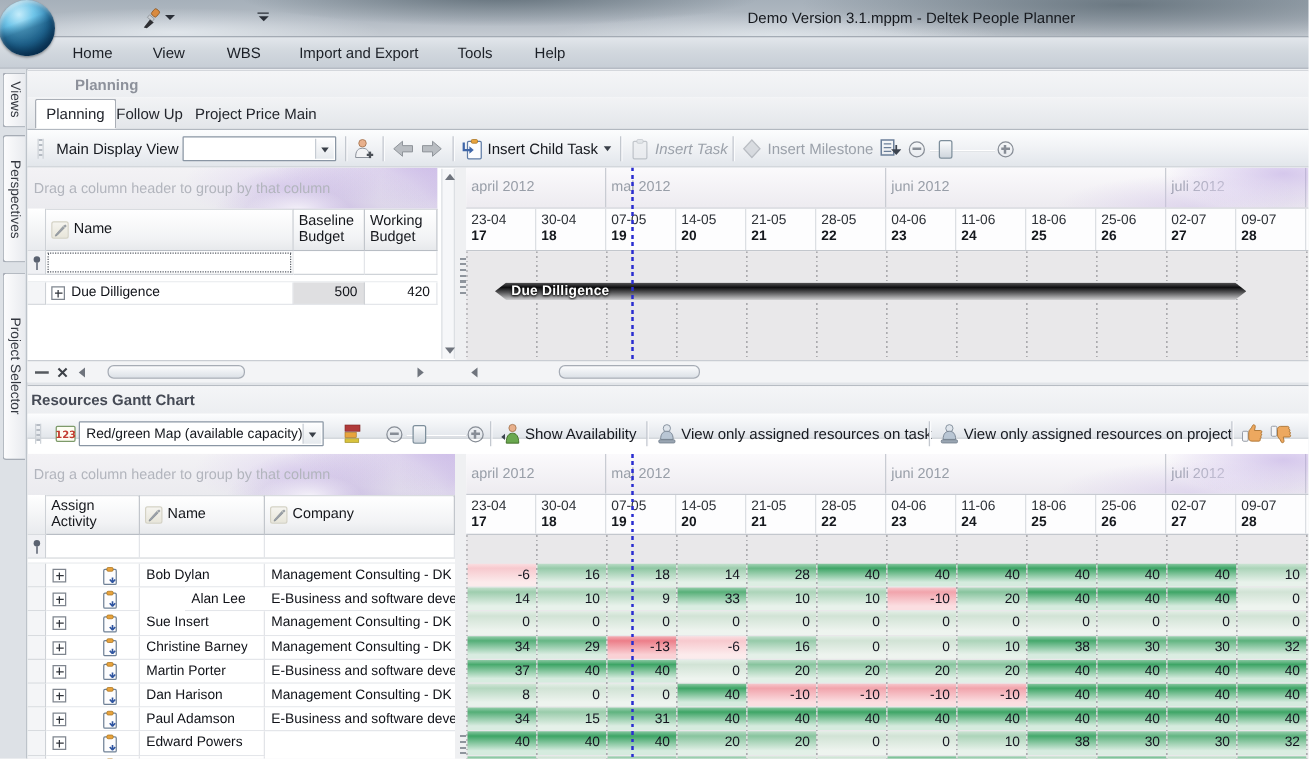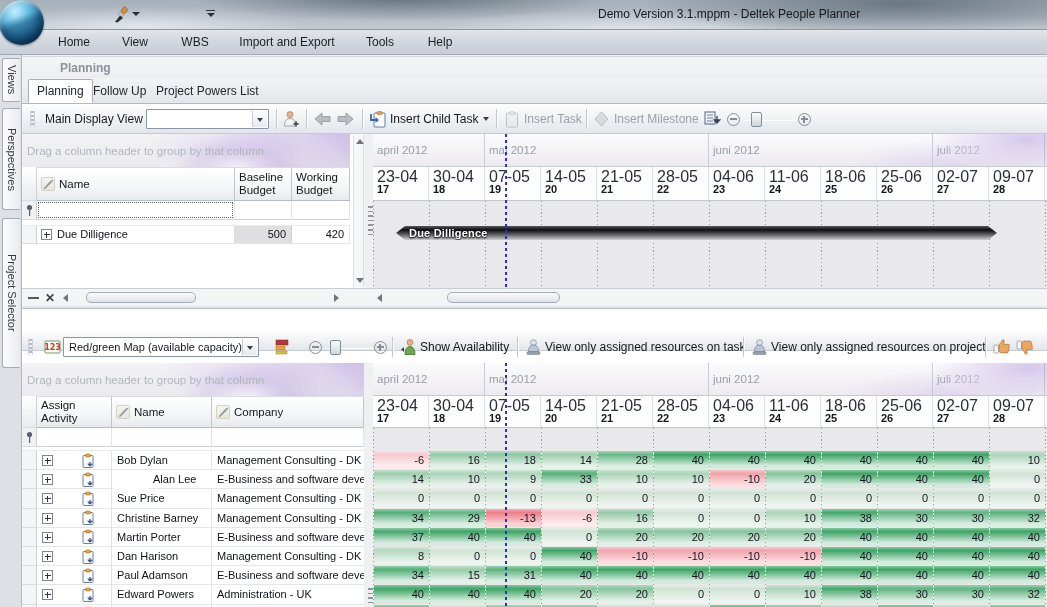--- a/index.html
+++ b/index.html
@@ -108,21 +108,21 @@
   .plusbox:before { content:""; position:absolute; left:1.5px; right:1.5px; top:4px; height:1px; background:#30343b; }
   .plusbox:after  { content:""; position:absolute; top:1.5px; bottom:1.5px; left:4px; width:1px; background:#30343b; }
   .penbox { position:absolute; width:14px; height:14px; border-radius:2px; background:linear-gradient(180deg,#f5f4ef,#e8e6da); border:1px solid #d4d2c4; }
 
   
   .months-band { position:absolute; background:linear-gradient(180deg,#fbfafc,#edebf0); border-bottom:1px solid #c7cad1; overflow:hidden; }
   .month-cell { position:absolute; top:0; height:100%; border-right:1px solid #c9ccd3; }
   .month-label { position:absolute; left:4px; top:50%; transform:translateY(-50%); font-size:11.5px; color:#989ea8; white-space:nowrap; }
   .weeks-band { position:absolute; background:#fdfdfe; border-bottom:1px solid #c3c7cd; overflow:hidden; }
   .week-cell { position:absolute; top:0; height:100%; border-right:1px solid #dcdfe3; padding:3px 0 0 4px; }
-  .week-date { font-size:16px; color:#2c3036; line-height:13px; }
+  .week-date { font-size:11px; color:#2c3036; line-height:13px; }
   .week-num  { font-size:11px; color:#15181d; font-weight:bold; line-height:13px; }
   .gantt-body { position:absolute; background:#e9e8ea; overflow:hidden; }
   .dotline { position:absolute; top:0; bottom:0; width:1px;
     background:repeating-linear-gradient(180deg,#96969a 0 1.3px, transparent 1.3px 3.8px); }
   .todayline { position:absolute; top:0; bottom:0; width:1.5px; z-index:30;
     background:repeating-linear-gradient(180deg,#2a2dd0 0 3px, transparent 3px 6px); }
   .task-bar { position:absolute; height:14px;
     background:linear-gradient(180deg,#58585a 0%, #0e0e10 28%, #58585a 58%, #cfcfd1 100%);
     clip-path:polygon(0 50%, 9px 0, calc(100% - 9px) 0, 100% 50%, calc(100% - 9px) 100%, 9px 100%); }
   .task-bar .bar-label { position:absolute; left:13px; top:0; font-size:11px; font-weight:bold; color:#fff; line-height:14px;
@@ -188,21 +188,21 @@
       <div class="side-tab" style="top: 163px; height: 150px;">Project Selector</div>
     </div>
 
   <div class="panel" style="top:56px; height:250px; border-top:1px solid #d4d7dc;">
     <div class="caption-band" style="height:21px;">
       <span class="caption-text" style="left:38px;">Planning</span>
     </div>
     <div class="tabstrip" id="tabstrip">
         <div class="tab active" style="left: 6px;">Planning</div>
         <div class="tab" style="left: 63px;">Follow Up</div>
-        <div class="tab" style="left: 126px;">Project Powers List</div>
+        <div class="tab" style="left: 126px;">Project Price Main</div>
       </div>
 
     <div class="toolbar" style="top:47px; height:30px;">
       <span class="tb-handle" style="left:8px;"></span>
       <span class="tb-label" style="left:23px; top:8px;">Main Display View</span>
       <span class="combo" style="left:124px; top:5px; width:123px;">
         <span class="cb-text"></span>
         <span class="cb-btn"></span>
       </span>
       <span class="tb-sep" style="left:254px;"></span>
@@ -237,21 +237,21 @@
       </span>
       <span class="tb-label" style="left:368px; top:8px;">Insert Child Task</span>
       <span class="caret-down" style="position:absolute; left:461px; top:13px;"></span>
       <span class="tb-sep" style="left:474px;"></span>
       <span class="icon" style="left:482px; top:6px; opacity:.55;">
         <svg width="16" height="18" viewBox="0 0 16 18">
           <rect x="2.5" y="3" width="11" height="14" rx="1" fill="#e9ebee" stroke="#9aa0a8" stroke-width="1"></rect>
           <rect x="5.5" y="1.6" width="5" height="3" rx="1" fill="#d5d9de" stroke="#9aa0a8" stroke-width=".6"></rect>
         </svg>
       </span>
-      <span class="tb-label disabled" style="left:502px; top:8px;">Insert Task</span>
+      <span class="tb-label disabled" style="left:502px; top:8px;font-style:italic;">Insert Task</span>
       <span class="tb-sep" style="left:564px;"></span>
       <span class="icon" style="left:571px; top:7px; opacity:.6;">
         <svg width="17" height="16" viewBox="0 0 17 16">
             <path d="M8.5 1 L15 8 L8.5 15 L2 8 Z" fill="#c9cdd3" stroke="#959aa2" stroke-width="1"></path>
           </svg>
       </span>
       <span class="tb-label disabled" style="left:592px; top:8px;">Insert Milestone</span>
       <span class="icon" style="left:681px; top:6px;">
         <svg width="18" height="18" viewBox="0 0 18 18">
           <rect x="2" y="2" width="10" height="12" fill="none" stroke="#6b7f99" stroke-width="1.2"></rect>
@@ -413,20 +413,23 @@
       <span class="sb-thumb" style="left:64px; width:110px;"></span>
       <span class="sb-arrow right" style="left:312px; top:5px;"></span>
       <span class="sb-arrow left" style="left:355px; top:5px;"></span>
       <span class="sb-thumb" style="left:425px; width:113px;"></span>
     </div>
   </div>
 
   <div class="abs" style="left:22px; top:306px; width:1025px; height:2px; background:#e2e5e9;"></div>
 
   <div class="panel" style="top:308px; height:299px; border-top:1px solid #b7bcc3;">
+    <div class="caption-band" style="height:22px;">
+      <span class="caption-text" style="left:3px; color:#454a55;">Resources Gantt Chart</span>
+    </div>
 
     <div class="toolbar" style="top:22px; height:20px;">
       <span class="tb-handle" style="left:6px; top:8px;"></span>
       <span class="icon" style="left:22px; top:9px;">
         <svg width="17" height="14" viewBox="0 0 17 14">
           <rect x="1" y="1" width="15" height="12" rx="1" fill="#fdfdf2" stroke="#7d9a6a" stroke-width="1"></rect>
           <text x="8.5" y="10" font-size="8" font-weight="bold" fill="#c23b2e" text-anchor="middle" font-family="DejaVu Sans, sans-serif">123</text>
         </svg>
       </span>
       <span class="combo" style="left:41px; top:6px; width:196px;">
@@ -559,21 +562,21 @@
         <div class="ind-col" style="left: 0px; top: 126.4px; width: 15px; height: 19.2px; background: rgb(244, 245, 247);"></div>
         <div class="abs grid-row-line" style="left: 15px; top: 126.4px; width: 75px; height: 19.2px; background: rgb(255, 255, 255); border-right: 1px solid rgb(226, 228, 232);">
           <div class="plusbox" style="left: 5px; top: 4px;"></div>
           <span style="position: absolute; left: 44px; top: 1.5px;"><svg width="15" height="16" viewBox="0 0 15 16">
               <rect x="2" y="2.5" width="10" height="12" rx="1" fill="#fdfdfe" stroke="#6f8196" stroke-width="1"></rect>
               <rect x="4.5" y="1" width="5" height="3" rx="1" fill="#e8a33d" stroke="#a8731f" stroke-width=".6"></rect>
               <path d="M9 9 v4 M9 13 l-2.2-2.4 M9 13 l2.2-2.4" stroke="#2f55a0" stroke-width="1.3" fill="none"></path>
             </svg></span>
         </div>
         <div class="abs grid-row-line" style="left: 90px; top: 126.4px; width: 100px; height: 19.2px; background: rgb(255, 255, 255); border-right: 1px solid rgb(226, 228, 232);">
-          <span class="cell-text" style="position:absolute;left:5px;top:3px;">Sue Price</span>
+          <span class="cell-text" style="position:absolute;left:5px;top:3px;">Sue Insert</span>
         </div>
         <div class="abs grid-row-line" style="left: 190px; top: 126.4px; width: 152px; height: 19.2px; background: rgb(255, 255, 255);">
           <span class="cell-text" style="position:absolute;left:5px;top:3px;">Management Consulting - DK</span>
         </div>
         <div class="ind-col" style="left: 0px; top: 145.6px; width: 15px; height: 19.2px; background: rgb(244, 245, 247);"></div>
         <div class="abs grid-row-line" style="left: 15px; top: 145.6px; width: 75px; height: 19.2px; background: rgb(255, 255, 255); border-right: 1px solid rgb(226, 228, 232);">
           <div class="plusbox" style="left: 5px; top: 4px;"></div>
           <span style="position: absolute; left: 44px; top: 1.5px;"><svg width="15" height="16" viewBox="0 0 15 16">
               <rect x="2" y="2.5" width="10" height="12" rx="1" fill="#fdfdfe" stroke="#6f8196" stroke-width="1"></rect>
               <rect x="4.5" y="1" width="5" height="3" rx="1" fill="#e8a33d" stroke="#a8731f" stroke-width=".6"></rect>
@@ -635,23 +638,20 @@
         <div class="abs grid-row-line" style="left: 15px; top: 222.4px; width: 75px; height: 19.2px; background: rgb(255, 255, 255); border-right: 1px solid rgb(226, 228, 232);">
           <div class="plusbox" style="left: 5px; top: 4px;"></div>
           <span style="position: absolute; left: 44px; top: 1.5px;"><svg width="15" height="16" viewBox="0 0 15 16">
               <rect x="2" y="2.5" width="10" height="12" rx="1" fill="#fdfdfe" stroke="#6f8196" stroke-width="1"></rect>
               <rect x="4.5" y="1" width="5" height="3" rx="1" fill="#e8a33d" stroke="#a8731f" stroke-width=".6"></rect>
               <path d="M9 9 v4 M9 13 l-2.2-2.4 M9 13 l2.2-2.4" stroke="#2f55a0" stroke-width="1.3" fill="none"></path>
             </svg></span>
         </div>
         <div class="abs grid-row-line" style="left: 90px; top: 222.4px; width: 100px; height: 19.2px; background: rgb(255, 255, 255); border-right: 1px solid rgb(226, 228, 232);">
           <span class="cell-text" style="position:absolute;left:5px;top:3px;">Edward Powers</span>
-        </div>
-        <div class="abs grid-row-line" style="left: 190px; top: 222.4px; width: 152px; height: 19.2px; background: rgb(255, 255, 255);">
-          <span class="cell-text" style="position:absolute;left:5px;top:3px;">Administration - UK</span>
         </div>
         <div class="ind-col" style="left: 0px; top: 241.6px; width: 15px; height: 3.4px; background: rgb(244, 245, 247);"></div>
         <div class="abs" style="left: 15px; top: 241.6px; width: 75px; height: 3.4px; background: rgb(255, 255, 255); border-right: 1px solid rgb(226, 228, 232);">
           <span style="position:absolute;left:44px;top:1.5px;"><svg width="15" height="16" viewBox="0 0 15 16">
               <rect x="2" y="2.5" width="10" height="12" rx="1" fill="#fdfdfe" stroke="#6f8196" stroke-width="1"></rect>
               <rect x="4.5" y="1" width="5" height="3" rx="1" fill="#e8a33d" stroke="#a8731f" stroke-width=".6"></rect>
             </svg></span>
         </div>
         <div class="abs" style="left: 90px; top: 241.6px; width: 100px; height: 3.4px; background: rgb(255, 255, 255); border-right: 1px solid rgb(226, 228, 232);"></div>
         <div class="abs" style="left: 190px; top: 241.6px; width: 152px; height: 3.4px; background: rgb(255, 255, 255);"></div>

